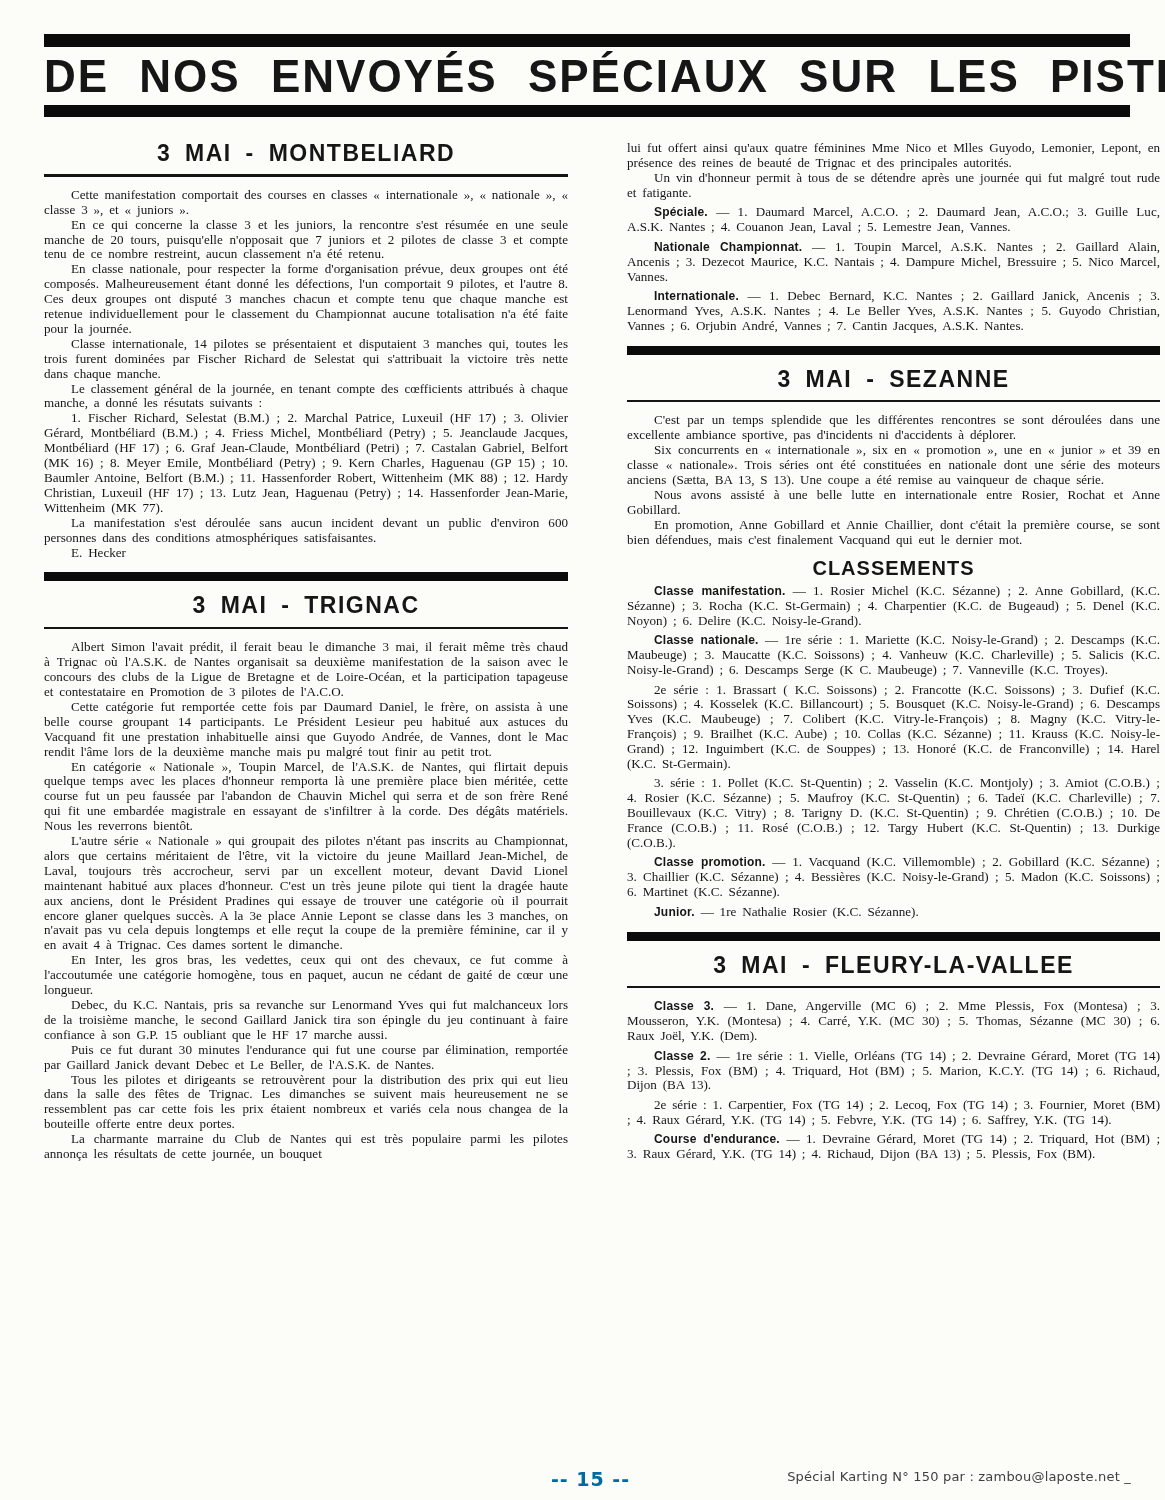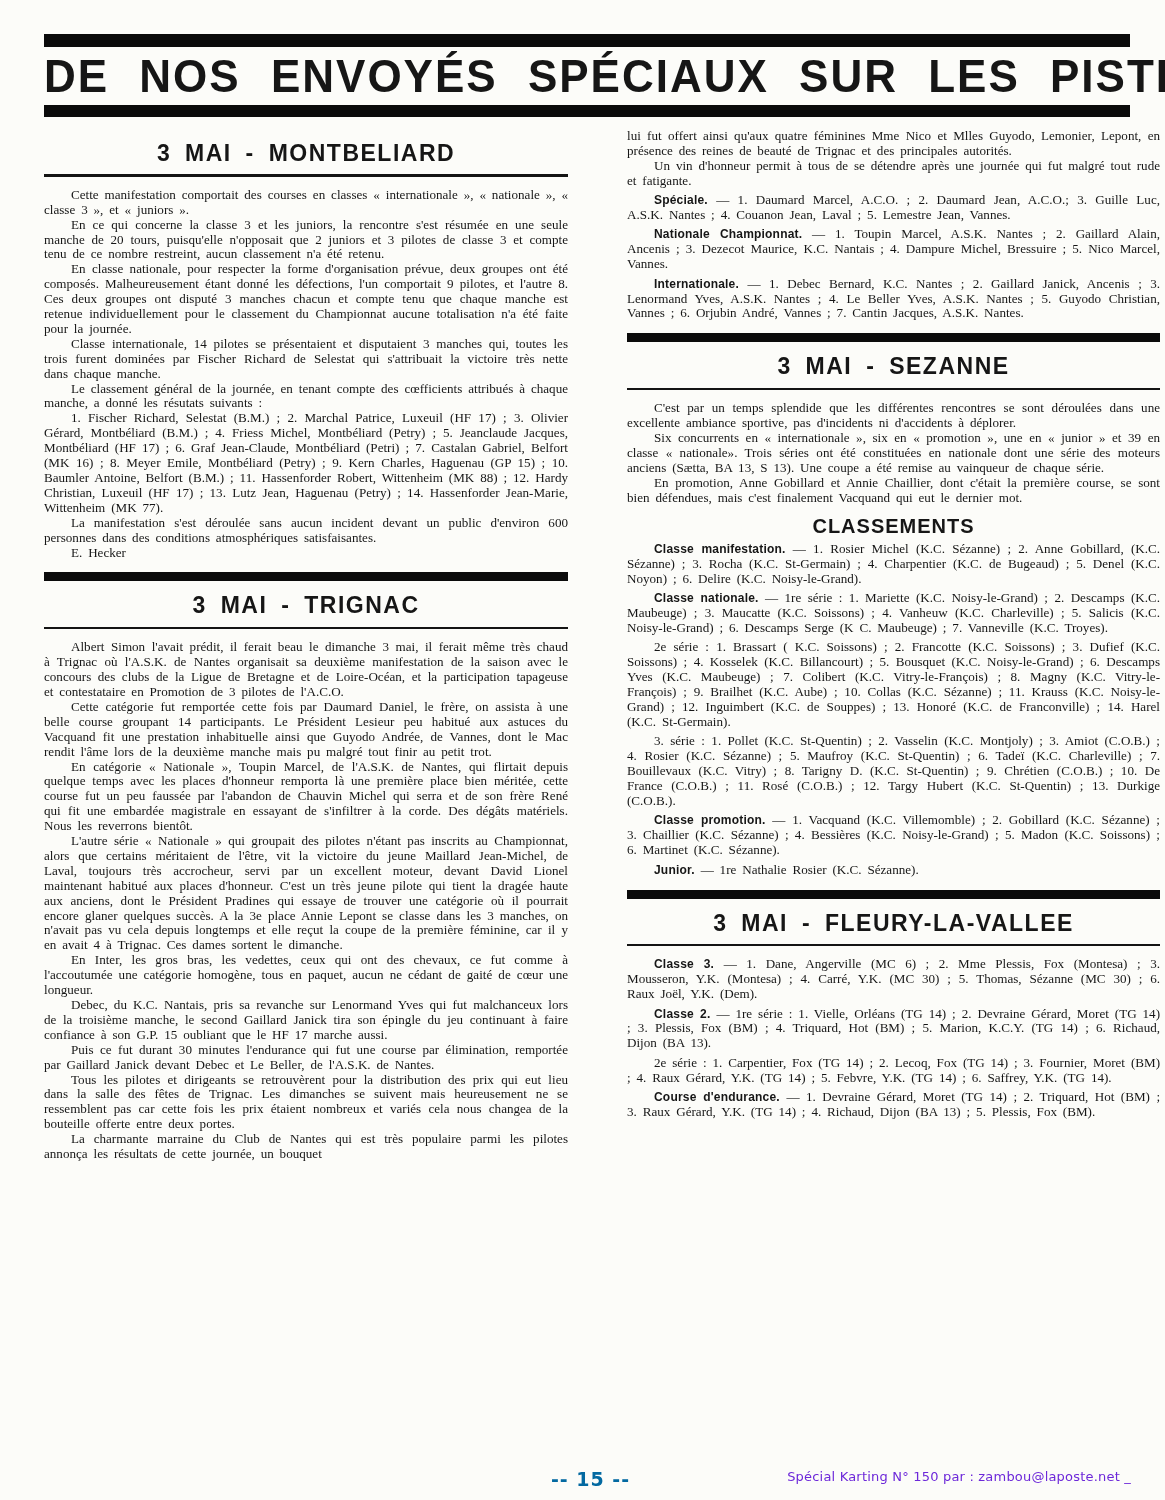--- a/index.html
+++ b/index.html
@@ -14,21 +14,21 @@
   .bar { background:#0b0b0b; }
   .bar.top { height:13px; }
   .bar.under-title { height:12px; }
   .page-title {
     font-family:"Liberation Sans", sans-serif;
     font-weight:bold; font-size:44px; line-height:1.0;
     text-align:center; letter-spacing:2px; word-spacing:16px;
     margin:7px 0 7px; white-space:nowrap;
     transform:scaleY(1.05);
   }
-  .columns { display:flex; margin-top:12px; align-items:flex-start;gap:8px; }
+  .columns { display:flex; margin-top:12px; align-items:flex-end;gap:8px; }
   .col { flex:none; }
   .col.left { width:524px; padding-right:13px; }
   .col.right { width:533px; padding-left:28px; }
   .divider { flex:none; width:2px; background:#1a1a1a; }
   h2.section-heading {
     font-family:"Liberation Sans", sans-serif; font-weight:bold;
     font-size:23px; line-height:1.1; text-align:center;
     letter-spacing:1.5px; word-spacing:6px;
     margin:12px 0 8px;
   }
@@ -54,40 +54,40 @@
     margin:9px 0 3px;
   }
   .footer-pagenum {
     position:absolute; left:8px; width:100%; bottom:10px;
     text-align:center; font-family:"DejaVu Sans", sans-serif;
     font-weight:bold; font-size:19px; color:#0369a1; letter-spacing:1px;
   }
   .footer-credit {
     position:absolute; right:34px; bottom:16px;
     font-family:"DejaVu Sans", sans-serif; font-size:13px;
-    color:#6d28d9; letter-spacing:0.2px;
+    color:#404040; letter-spacing:0.2px;
   }
 </style>
 </head>
 <body>
 
 <div class="page">
   <div class="content">
     <div class="bar top"></div>
     <div class="page-title">DE NOS ENVOYÉS SPÉCIAUX SUR LES PISTES</div>
     <div class="bar under-title"></div>
 
     <div class="columns">
 
       <div class="col left">
         <section>
           <h2 class="section-heading">3 MAI - MONTBELIARD</h2>
           <div class="rule"></div>
           <p class="body">Cette manifestation comportait des courses en classes « internationale », « nationale », « classe 3 », et « juniors ».</p>
-          <p class="body">En ce qui concerne la classe 3 et les juniors, la rencontre s'est résumée en une seule manche de 20 tours, puisqu'elle n'opposait que 2 juniors et 3 pilotes de classe 3 et compte tenu de ce nombre restreint, aucun classement n'a été retenu.</p>
+          <p class="body">En ce qui concerne la classe 3 et les juniors, la rencontre s'est résumée en une seule manche de 20 tours, puisqu'elle n'opposait que 7 juniors et 2 pilotes de classe 3 et compte tenu de ce nombre restreint, aucun classement n'a été retenu.</p>
           <p class="body">En classe nationale, pour respecter la forme d'organisation prévue, deux groupes ont été composés. Malheureusement étant donné les défections, l'un comportait 9 pilotes, et l'autre 8. Ces deux groupes ont disputé 3 manches chacun et compte tenu que chaque manche est retenue individuellement pour le classement du Championnat aucune totalisation n'a été faite pour la journée.</p>
           <p class="body">Classe internationale, 14 pilotes se présentaient et disputaient 3 manches qui, toutes les trois furent dominées par Fischer Richard de Selestat qui s'attribuait la victoire très nette dans chaque manche.</p>
           <p class="body">Le classement général de la journée, en tenant compte des cœfficients attribués à chaque manche, a donné les résutats suivants :</p>
           <p class="body">1. Fischer Richard, Selestat (B.M.) ; 2. Marchal Patrice, Luxeuil (HF 17) ; 3. Olivier Gérard, Montbéliard (B.M.) ; 4. Friess Michel, Montbéliard (Petry) ; 5. Jeanclaude Jacques, Montbéliard (HF 17) ; 6. Graf Jean-Claude, Montbéliard (Petri) ; 7. Castalan Gabriel, Belfort (MK 16) ; 8. Meyer Emile, Montbéliard (Petry) ; 9. Kern Charles, Haguenau (GP 15) ; 10. Baumler Antoine, Belfort (B.M.) ; 11. Hassenforder Robert, Wittenheim (MK 88) ; 12. Hardy Christian, Luxeuil (HF 17) ; 13. Lutz Jean, Haguenau (Petry) ; 14. Hassenforder Jean-Marie, Wittenheim (MK 77).</p>
           <p class="body">La manifestation s'est déroulée sans aucun incident devant un public d'environ 600 personnes dans des conditions atmosphériques satisfaisantes.</p>
           <p class="body signature">E. Hecker</p>
         </section>
 
         <div class="thick-sep"></div>
 
@@ -117,20 +117,21 @@
           <p class="res"><b class="lead">Internationale.</b> <span>— 1. Debec Bernard, K.C. Nantes ; 2. Gaillard Janick, Ancenis ; 3. Lenormand Yves, A.S.K. Nantes ; 4. Le Beller Yves, A.S.K. Nantes ; 5. Guyodo Christian, Vannes ; 6. Orjubin André, Vannes ; 7. Cantin Jacques, A.S.K. Nantes.</span></p>
         </section>
 
         <div class="thick-sep"></div>
 
         <section>
           <h2 class="section-heading">3 MAI - SEZANNE</h2>
           <div class="rule"></div>
           <p class="body">C'est par un temps splendide que les différentes rencontres se sont déroulées dans une excellente ambiance sportive, pas d'incidents ni d'accidents à déplorer.</p>
           <p class="body">Six concurrents en « internationale », six en « promotion », une en « junior » et 39 en classe « nationale». Trois séries ont été constituées en nationale dont une série des moteurs anciens (Sætta, BA 13, S 13). Une coupe a été remise au vainqueur de chaque série.</p>
+          <p class="body">Nous avons assisté à une belle lutte en internationale entre Rosier, Rochat et Anne Gobillard.</p>
           <p class="body">En promotion, Anne Gobillard et Annie Chaillier, dont c'était la première course, se sont bien défendues, mais c'est finalement Vacquand qui eut le dernier mot.</p>
           <h3 class="sub-heading">CLASSEMENTS</h3>
           <p class="res"><b class="lead">Classe manifestation.</b> <span>— 1. Rosier Michel (K.C. Sézanne) ; 2. Anne Gobillard, (K.C. Sézanne) ; 3. Rocha (K.C. St-Germain) ; 4. Charpentier (K.C. de Bugeaud) ; 5. Denel (K.C. Noyon) ; 6. Delire (K.C. Noisy-le-Grand).</span></p>
           <p class="res"><b class="lead">Classe nationale.</b> <span>— 1re série : 1. Mariette (K.C. Noisy-le-Grand) ; 2. Descamps (K.C. Maubeuge) ; 3. Maucatte (K.C. Soissons) ; 4. Vanheuw (K.C. Charleville) ; 5. Salicis (K.C. Noisy-le-Grand) ; 6. Descamps Serge (K C. Maubeuge) ; 7. Vanneville (K.C. Troyes).</span></p>
           <p class="res"><b class="lead"></b> <span>2e série : 1. Brassart ( K.C. Soissons) ; 2. Francotte (K.C. Soissons) ; 3. Dufief (K.C. Soissons) ; 4. Kosselek (K.C. Billancourt) ; 5. Bousquet (K.C. Noisy-le-Grand) ; 6. Descamps Yves (K.C. Maubeuge) ; 7. Colibert (K.C. Vitry-le-François) ; 8. Magny (K.C. Vitry-le-François) ; 9. Brailhet (K.C. Aube) ; 10. Collas (K.C. Sézanne) ; 11. Krauss (K.C. Noisy-le-Grand) ; 12. Inguimbert (K.C. de Souppes) ; 13. Honoré (K.C. de Franconville) ; 14. Harel (K.C. St-Germain).</span></p>
           <p class="res"><b class="lead"></b> <span>3. série : 1. Pollet (K.C. St-Quentin) ; 2. Vasselin (K.C. Montjoly) ; 3. Amiot (C.O.B.) ; 4. Rosier (K.C. Sézanne) ; 5. Maufroy (K.C. St-Quentin) ; 6. Tadeï (K.C. Charleville) ; 7. Bouillevaux (K.C. Vitry) ; 8. Tarigny D. (K.C. St-Quentin) ; 9. Chrétien (C.O.B.) ; 10. De France (C.O.B.) ; 11. Rosé (C.O.B.) ; 12. Targy Hubert (K.C. St-Quentin) ; 13. Durkige (C.O.B.).</span></p>
           <p class="res"><b class="lead">Classe promotion.</b> <span>— 1. Vacquand (K.C. Villemomble) ; 2. Gobillard (K.C. Sézanne) ; 3. Chaillier (K.C. Sézanne) ; 4. Bessières (K.C. Noisy-le-Grand) ; 5. Madon (K.C. Soissons) ; 6. Martinet (K.C. Sézanne).</span></p>
           <p class="res"><b class="lead">Junior.</b> <span>— 1re Nathalie Rosier (K.C. Sézanne).</span></p>
         </section>
 

